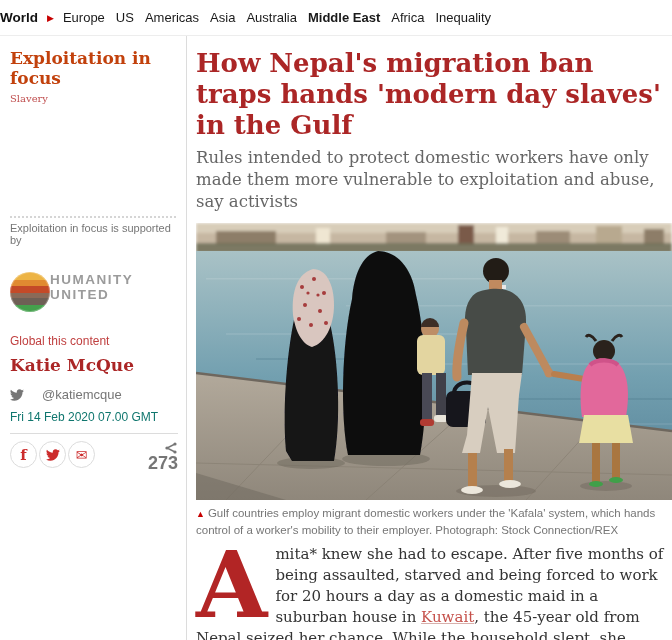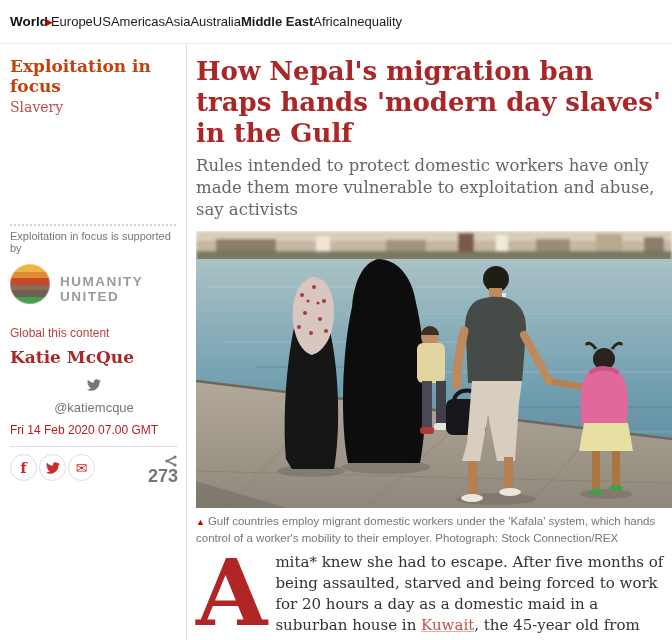--- a/index.html
+++ b/index.html
@@ -3,69 +3,69 @@
 <meta charset="utf-8">
 <style>
   * { margin:0; padding:0; box-sizing:border-box; }
   html,body { background:#ffffff; }
   body {
     width:672px; height:640px; overflow:hidden; position:relative;
     font-family:"Liberation Sans", sans-serif; color:#121212;
   }
   
   .topnav {
-    height:44px; display:flex; align-items:center; 
-    padding-left:10px; border-bottom:1px solid #ededed;
+    height:36px; display:flex; align-items:center; gap:11px;
+    border-bottom:1px solid #ededed;
     font-size:13px; color:#121212; white-space:nowrap;
   }
   .topnav .section { font-weight:bold; font-size:13.5px; }
   .topnav .arrow { color:#c70000; font-size:9px; margin:0 -2px; }
   .topnav .item { color:#1a1a1a; cursor:pointer; }
   .topnav .item.active { font-weight:bold; }
   
   .layout { display:flex; align-items:stretch; min-height:610px; }
   .sidebar {
     width:187px; flex:0 0 187px; padding:12px 8px 0 10px;
     border-right:1px solid #dcdcdc;
   }
   .main { width:476px; flex:0 0 476px; padding-left:9px; }
   
   .kicker {
     font-family:"DejaVu Serif", serif; font-weight:bold;
     font-size:17px; line-height:20px; color:#c2410c;
   }
   .subkicker {
-    font-family:"DejaVu Serif", serif; font-size:14px; line-height:18px;
+    font-family:"DejaVu Serif", serif; font-size:10px; line-height:18px;
     color:#c05050; margin-top:2px;
   }
   .dotted-sep {
     margin-top:108px; height:2px;
     background-image:repeating-linear-gradient(90deg,#d5d5d5 0 2px,transparent 2px 4px);
   }
   .supported-by { margin-top:4px; font-size:11px; color:#767676; }
-  .logo-row { margin-top:10px; display:flex; align-items:flex-end; gap:10px; }
+  .logo-row { margin-top:26px; display:flex; align-items:flex-start; }
   .hu-circle {
     width:40px; height:40px; border-radius:50%;
     background:linear-gradient(180deg,
       #edb445 0 20%, #e08a31 20% 36%, #c44a28 36% 52%,
       #8a6a58 52% 66%, #6e5f55 66% 82%, #44a04c 82% 100%);
     box-shadow:inset 0 0 0 1px rgba(255,255,255,.25);
   }
   .hu-text {
     font-size:13.5px; line-height:15px; letter-spacing:1.5px;
     color:#9b9b9b; font-weight:bold;
   }
   .about-link { margin-top:22px; font-size:12px; color:#c04040; cursor:pointer; }
   .byline {
     margin-top:7px; font-family:"DejaVu Serif", serif; font-weight:bold;
     font-size:17px; color:#ab2626; cursor:pointer;
   }
-  .twitter-row { margin-top:12px; display:flex; align-items:center; gap:9px;
-    font-size:13px; color:#767676; cursor:pointer;flex-direction:column; }
-  .date-line { margin-top:8px; font-size:12px; color:#b91c1c; }
+  .twitter-row { margin-top:12px; display:flex; align-items:center; gap:18px;
+    font-size:13px; color:#767676; cursor:pointer; }
+  .date-line { margin-top:8px; font-size:12px; color:#0f766e; }
   .solid-sep { margin-top:9px; border-top:1px solid #dcdcdc; }
   .share-row { margin-top:7px; display:flex; align-items:flex-start; }
   .share-btn {
     width:27px; height:27px; border:1px solid #dcdcdc; border-radius:50%;
     display:flex; align-items:center; justify-content:center;
     margin-right:2px; cursor:pointer; background:#fff; color:#cc2b2b;
   }
   .share-btn .fb-f { font-family:"DejaVu Serif", serif; font-weight:bold; font-size:15px; }
   .share-btn .env { font-size:14px; line-height:1; }
   .share-count-block { margin-left:auto; text-align:right; color:#767676; }

